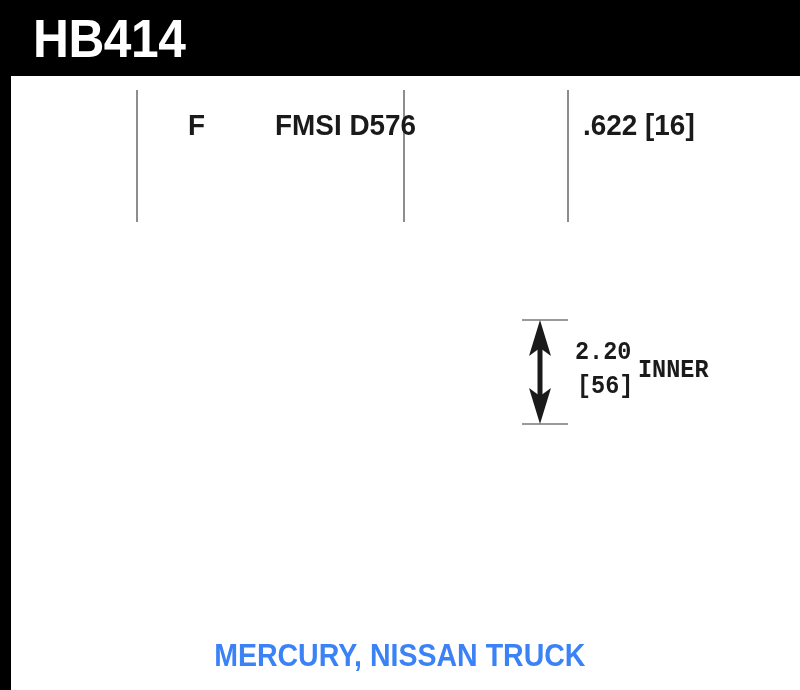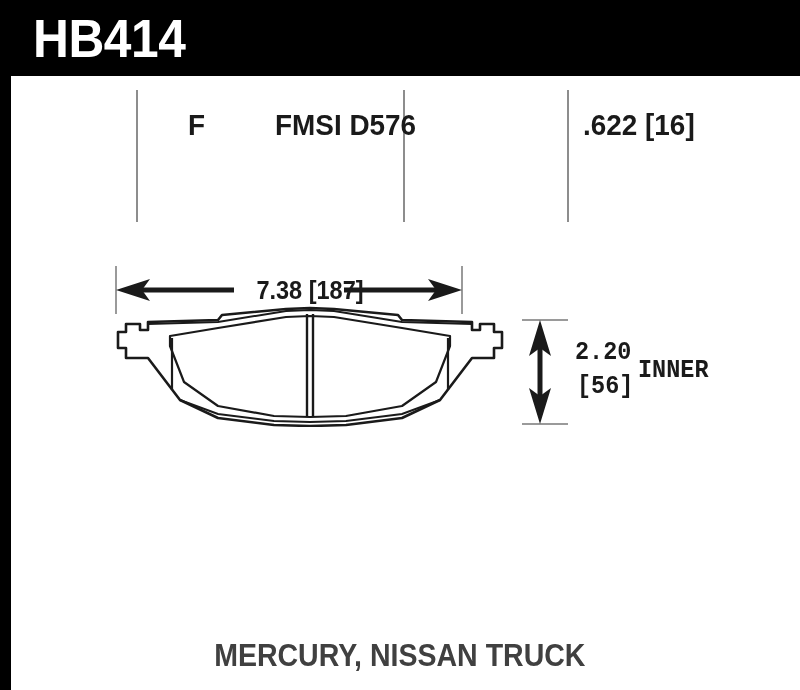--- a/index.html
+++ b/index.html
@@ -135,21 +135,21 @@
 
   
   .caption {
     position: absolute;
     left: 0;
     top: 638px;
     width: 800px;
     text-align: center;
     font-size: 31px;
     font-weight: bold;
-    color: #404040;
+    color: #3b82f6;
     letter-spacing: 0px;
   }
   .caption span {
     display: inline-block;
     transform: scaleX(0.92);
   }
 
   svg { display: block; }
 </style>
 </head>
@@ -168,56 +168,20 @@
     <div class="spec-divider" style="left:392px;"></div>
     <div class="spec-divider" style="left:556px;"></div>
 
     <div class="spec-cell c-grade">F</div>
 
     <div class="spec-cell c-fmsi">FMSI D576</div>
 
     <div class="spec-cell c-thick">.622 [16]</div>
   </div>
 
-  <div class="drawing pad-inner">
-    <svg width="400" height="165" viewBox="0 0 400 165">
-
-      <line x1="6" y1="4" x2="6" y2="52" stroke="#9a9a9a" stroke-width="2"></line>
-      <line x1="352" y1="4" x2="352" y2="52" stroke="#9a9a9a" stroke-width="2"></line>
-
-      <line x1="20" y1="28" x2="124" y2="28" stroke="#1a1a1a" stroke-width="5"></line>
-      <path d="M6,28 L40,17 L32,28 L40,39 Z" fill="#1a1a1a"></path>
-
-      <line x1="234" y1="28" x2="338" y2="28" stroke="#1a1a1a" stroke-width="5"></line>
-      <path d="M352,28 L318,17 L326,28 L318,39 Z" fill="#1a1a1a"></path>
-
-      <path d="M8,78 L8,70 L16,70 L16,62 L30,62 L30,68
-               L38,68 L38,60 L108,58 L112,53
-               L176,47 L200,46 L224,47 L288,53 L292,58
-               L362,60 L362,68 L370,68 L370,62 L384,62 L384,70 L392,70 L392,78
-               L392,86 L384,86 L384,96 L362,96
-               L330,138 L292,156 L236,163 L200,164 L164,163 L108,156 L70,138 L38,96
-               L16,96 L16,86 L8,86 Z" fill="#ffffff" stroke="#1a1a1a" stroke-width="2.6" stroke-linejoin="round"></path>
-
-      <path d="M60,74 L108,66 L176,55 L200,54 L224,55 L292,66 L340,74
-               L340,84 L326,120 L292,144 L236,154 L200,155 L164,154 L108,144 L74,120 L60,84 Z" fill="none" stroke="#1a1a1a" stroke-width="2.2" stroke-linejoin="round"></path>
-
-      <path d="M62,76 L62,128" fill="none" stroke="#1a1a1a" stroke-width="2.2"></path>
-
-      <path d="M338,76 L338,128" fill="none" stroke="#1a1a1a" stroke-width="2.2"></path>
-
-      <path d="M38,62 L108,60 L176,49 L200,48 L224,49 L292,60 L362,62" fill="none" stroke="#1a1a1a" stroke-width="2"></path>
-
-      <line x1="197" y1="52" x2="197" y2="155" stroke="#1a1a1a" stroke-width="2.4"></line>
-      <line x1="203" y1="52" x2="203" y2="155" stroke="#1a1a1a" stroke-width="2.4"></line>
-
-      <path d="M70,138 L108,152 L164,159 L200,160 L236,159 L292,152 L330,138" fill="none" stroke="#1a1a1a" stroke-width="2"></path>
-    </svg>
-    <div class="hdim-label" style="left:200px; top:14px; width:200px; margin-left:-100px;">7.38 [187]</div>
-  </div>
 
   <div class="vdim vdim-inner">
     <svg width="50" height="112" viewBox="0 0 50 112">
       <line x1="2" y1="4" x2="48" y2="4" stroke="#9a9a9a" stroke-width="2"></line>
       <line x1="2" y1="108" x2="48" y2="108" stroke="#9a9a9a" stroke-width="2"></line>
       <line x1="20" y1="16" x2="20" y2="96" stroke="#1a1a1a" stroke-width="5"></line>
       <path d="M20,4   L9,40  L20,32 L31,40 Z" fill="#1a1a1a"></path>
       <path d="M20,108 L9,72  L20,80 L31,72 Z" fill="#1a1a1a"></path>
     </svg>
     <div class="vdim-num n1">2.20</div>

